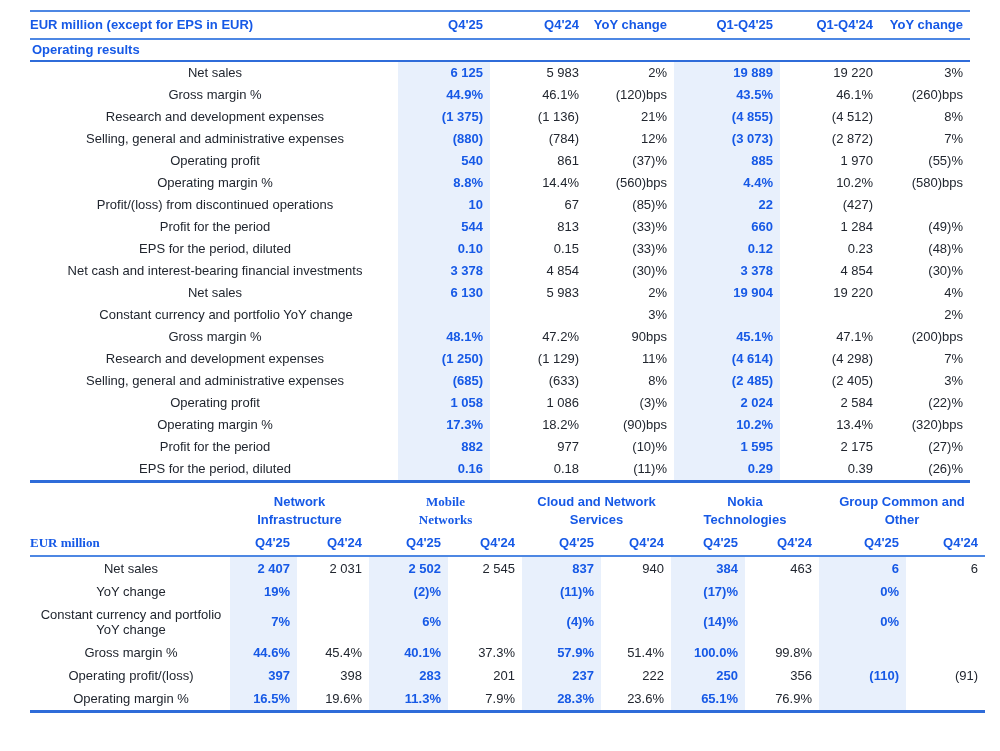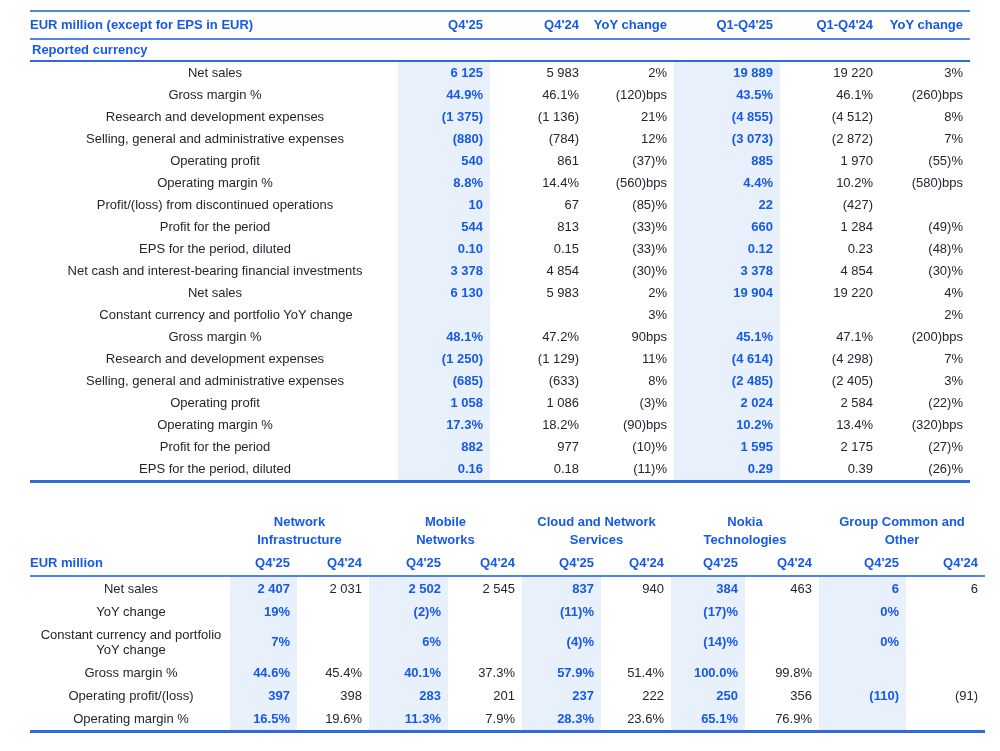--- a/index.html
+++ b/index.html
@@ -25,25 +25,25 @@
   .t1 thead tr{border-top:2px solid var(--rule);border-bottom:2px solid var(--rule);}
   .t1 thead th{padding:6px 0;font-weight:bold;color:var(--blue);}
   .t1 thead th.num{padding-right:7px;}
   .section-row{border-top:1px solid var(--rule);border-bottom:2px solid var(--rule-strong);}
   .section-title{color:var(--blue);font-weight:bold;padding:3px 0 3px 2px;}
   .section-row td{padding-top:3px;padding-bottom:3px;}
   .t1 tbody tr:last-child{border-bottom:3px solid var(--rule-strong);}
   
   .t2 .group-row th{font-weight:bold;color:var(--blue);text-align:center;vertical-align:bottom;padding:2px 0;white-space:normal;line-height:18px;}
   .gname{margin:0 auto;}
-  .g0{max-width:110px;} .g1{max-width:80px;} .g2{max-width:150px;margin-top:20px;} .g3{max-width:110px;} .g4{max-width:160px;}
+  .g0{max-width:110px;} .g1{max-width:80px;font-family:Liberation Serif, serif;} .g2{max-width:150px;} .g3{max-width:110px;} .g4{max-width:160px;}
   .t2 .period-row{border-bottom:2px solid var(--rule);}
   .t2 .period-row th{font-weight:bold;color:var(--blue);padding:5px 0;}
   .t2 .period-row th.num{padding-right:7px;}
-  .t2 .eur-label{color:var(--blue);font-weight:bold;padding-left:2px;}
+  .t2 .eur-label{color:var(--blue);font-weight:bold;padding-left:2px;font-family:Liberation Serif, serif;}
   .t2 tbody td.rowlabel{white-space:normal;line-height:15px;}
   .t2 tbody tr:last-child{border-bottom:3px solid var(--rule-strong);}
 </style>
 </head>
 <body>
 
 <div class="page">
 
   <table class="t1" id="t1">
     <colgroup>
@@ -61,21 +61,21 @@
         <th class="num">Q4'25</th>
         <th class="num">Q4'24</th>
         <th class="num">YoY change</th>
         <th class="num">Q1-Q4'25</th>
         <th class="num">Q1-Q4'24</th>
         <th class="num">YoY change</th>
       </tr>
     </thead>
     <tbody id="t1body">
         <tr class="section-row">
-          <td class="section-title">Reported currency</td>
+          <td class="section-title">Operating results</td>
           <td></td>
           <td></td>
           <td></td>
           <td></td>
           <td></td>
           <td></td>
         </tr>
         <tr>
           <td class="rowlabel">Net sales</td>
           <td class="num band blue">6 125</td>

